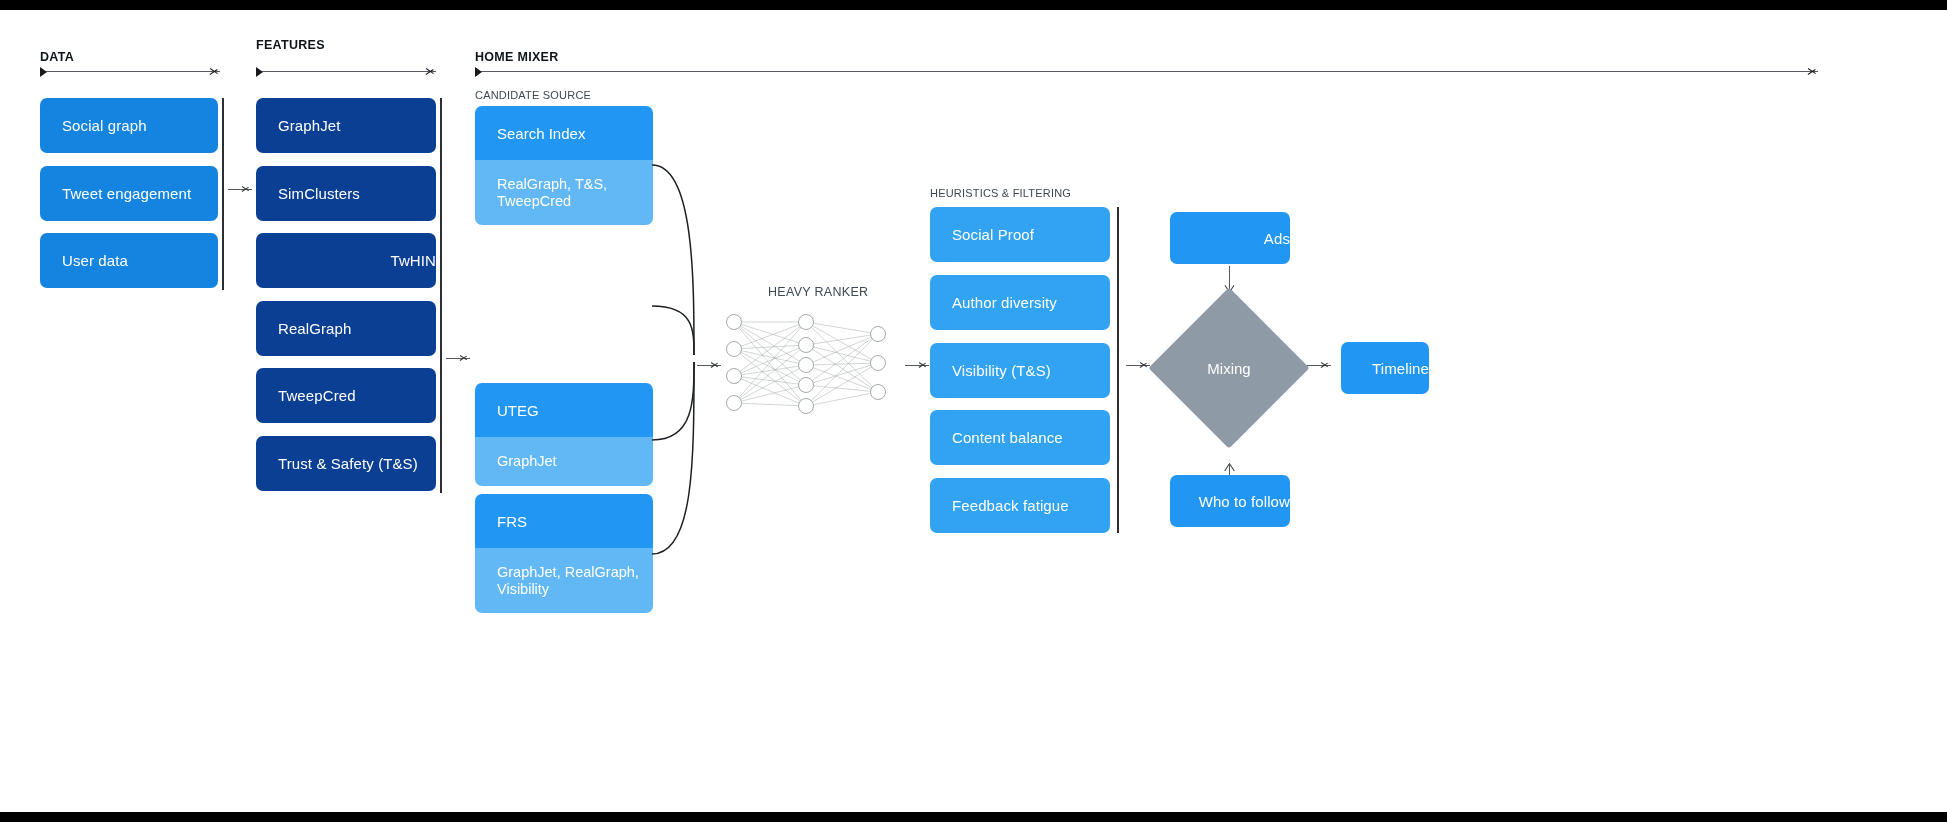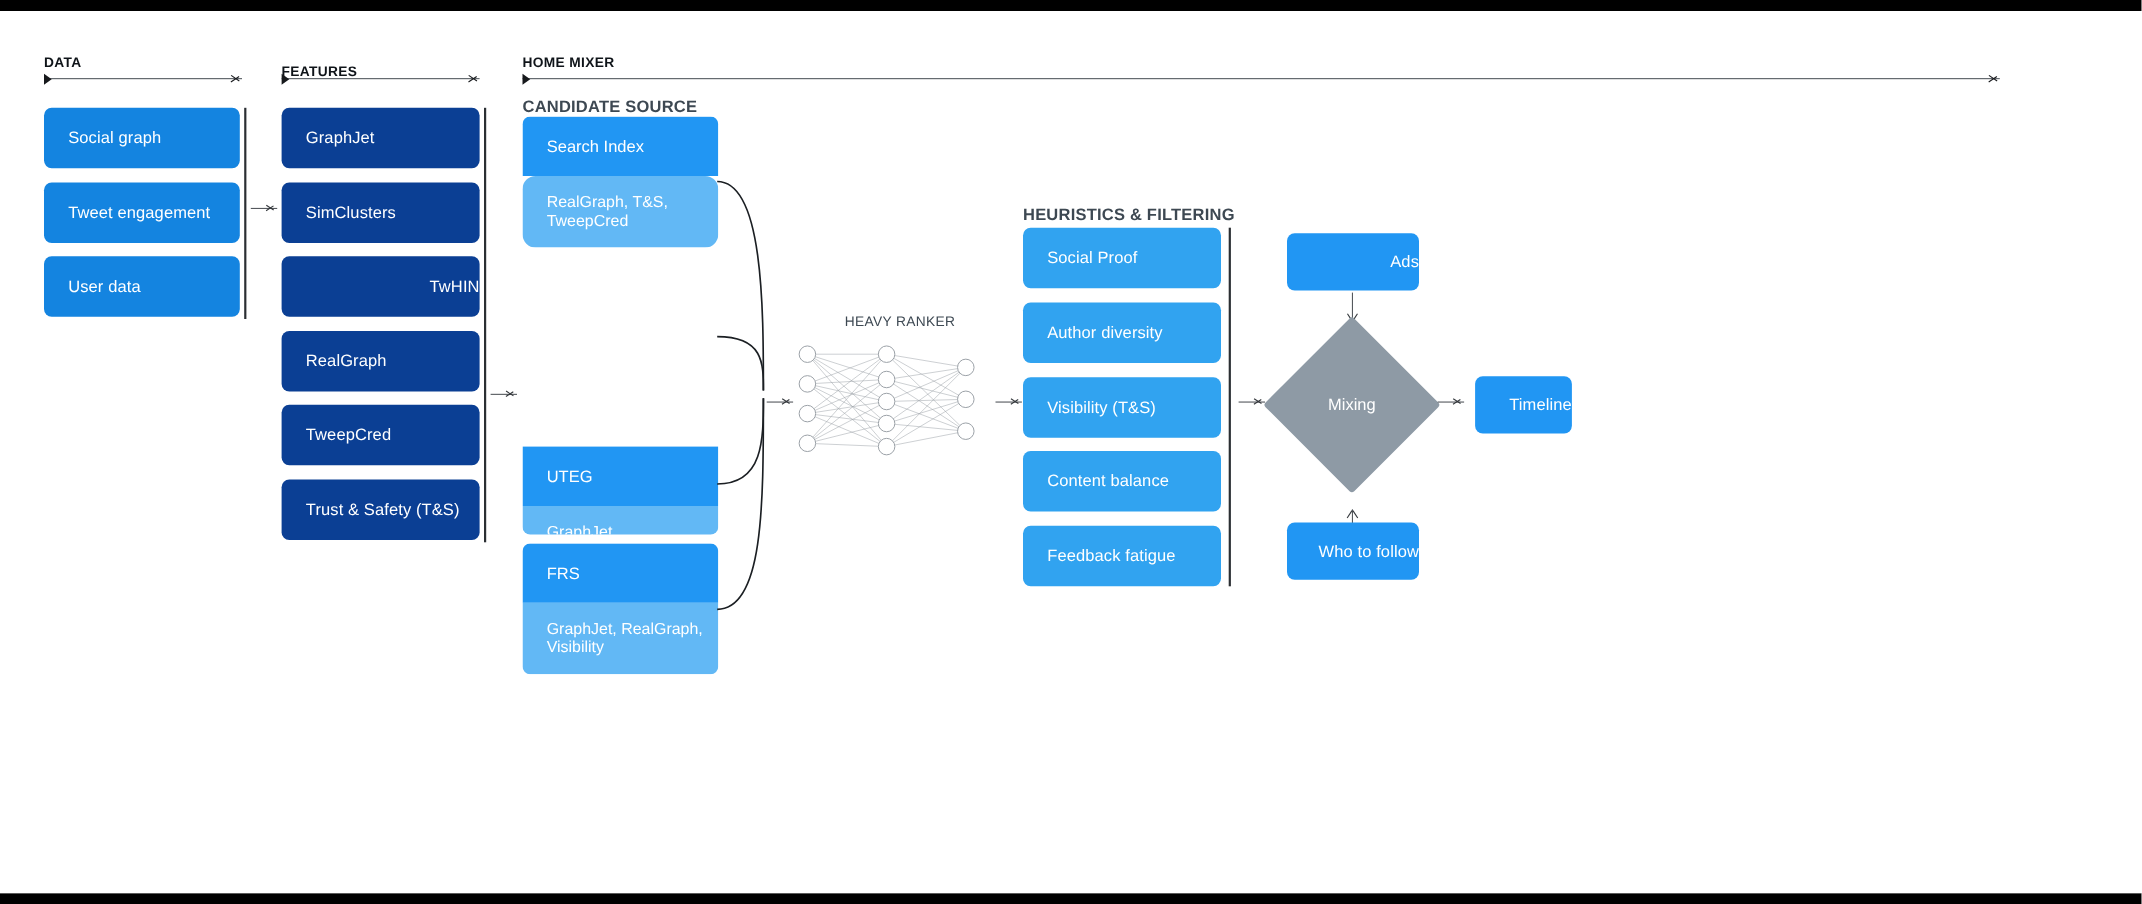--- a/index.html
+++ b/index.html
@@ -14,21 +14,21 @@
   .band.bottom{top:812px;height:10px;}
 
   .canvas{position:absolute;left:0;top:10px;width:1947px;height:802px;background:#fff;}
 
   
   .sec-title{
     position:absolute;font-size:12.5px;font-weight:bold;
     letter-spacing:0.3px;color:#0f1419;white-space:nowrap;
   }
   .sub-title{
-    position:absolute;font-size:15px;font-weight:bold;
+    position:absolute;font-size:11px;font-weight:normal;
     letter-spacing:0.2px;color:#3d4852;white-space:nowrap;
   }
 
   
   .span-arrow{position:absolute;height:10px;}
   .span-arrow .ln{position:absolute;left:0;top:4px;height:1.4px;background:#555b61;width:100%;}
   .span-arrow .tail{
     position:absolute;left:0;top:0px;width:0;height:0;
     border-top:5px solid transparent;border-bottom:5px solid transparent;
     border-left:7px solid #17191c;
@@ -130,21 +130,21 @@
   <div class="card data" style="left:40px;top:223px;width:178px;height:55px;">
     <span>User data</span>
   </div>
 
   <div class="vrule" style="left:222px;top:88px;height:192px;"></div>
   <div class="arrow" style="left:228px;top:174px;width:24px;">
     <div class="ln"></div>
       <div class="hd"></div>
   </div>
 
-  <div class="sec-title" style="left:256px;top:48px;">FEATURES</div>
+  <div class="sec-title" style="left:256px;top:28px;">FEATURES</div>
   <div class="span-arrow" style="left:256px;top:57px;width:180px;">
     <div class="ln"></div>
       <div class="tail"></div>
       <div class="head"></div>
   </div>
 
   <div class="card feat" style="left:256px;top:88px;width:180px;height:55px;">
     <span>GraphJet</span>
   </div>
   <div class="card feat" style="left:256px;top:156px;width:180px;height:55px;">
@@ -173,26 +173,26 @@
   <div class="span-arrow" style="left:475px;top:57px;width:1343px;">
     <div class="ln"></div>
       <div class="tail"></div>
       <div class="head"></div>
   </div>
 
   <div class="sub-title" style="left:475px;top:79px;">CANDIDATE SOURCE</div>
 
   <div class="cs" style="left:475px;top:96px;width:178px;height:119px;">
     <div class="cs-top" style="height:54px;">Search Index</div>
-    <div class="cs-bot" style="height:65px;border-radius:12px;">RealGraph, T&amp;S, TweepCred</div>
+    <div class="cs-bot" style="height:65px;">RealGraph, T&amp;S, TweepCred</div>
   </div>
 
 
   <div class="cs" style="left:475px;top:373px;width:178px;height:103px;">
-    <div class="cs-top" style="height:54px;margin-top:23px;">UTEG</div>
+    <div class="cs-top" style="height:54px;">UTEG</div>
     <div class="cs-bot" style="height:49px;">GraphJet</div>
   </div>
 
   <div class="cs" style="left:475px;top:484px;width:178px;height:119px;">
     <div class="cs-top" style="height:54px;">FRS</div>
     <div class="cs-bot" style="height:65px;">GraphJet, RealGraph, Visibility</div>
   </div>
 
   <svg class="curves" style="left:650px;top:90px;width:70px;height:520px;" viewBox="0 0 70 520">
     <path d="M2,65 C44,65 44,180 44,255" fill="none" stroke="#1b1f23" stroke-width="1.5"></path>

